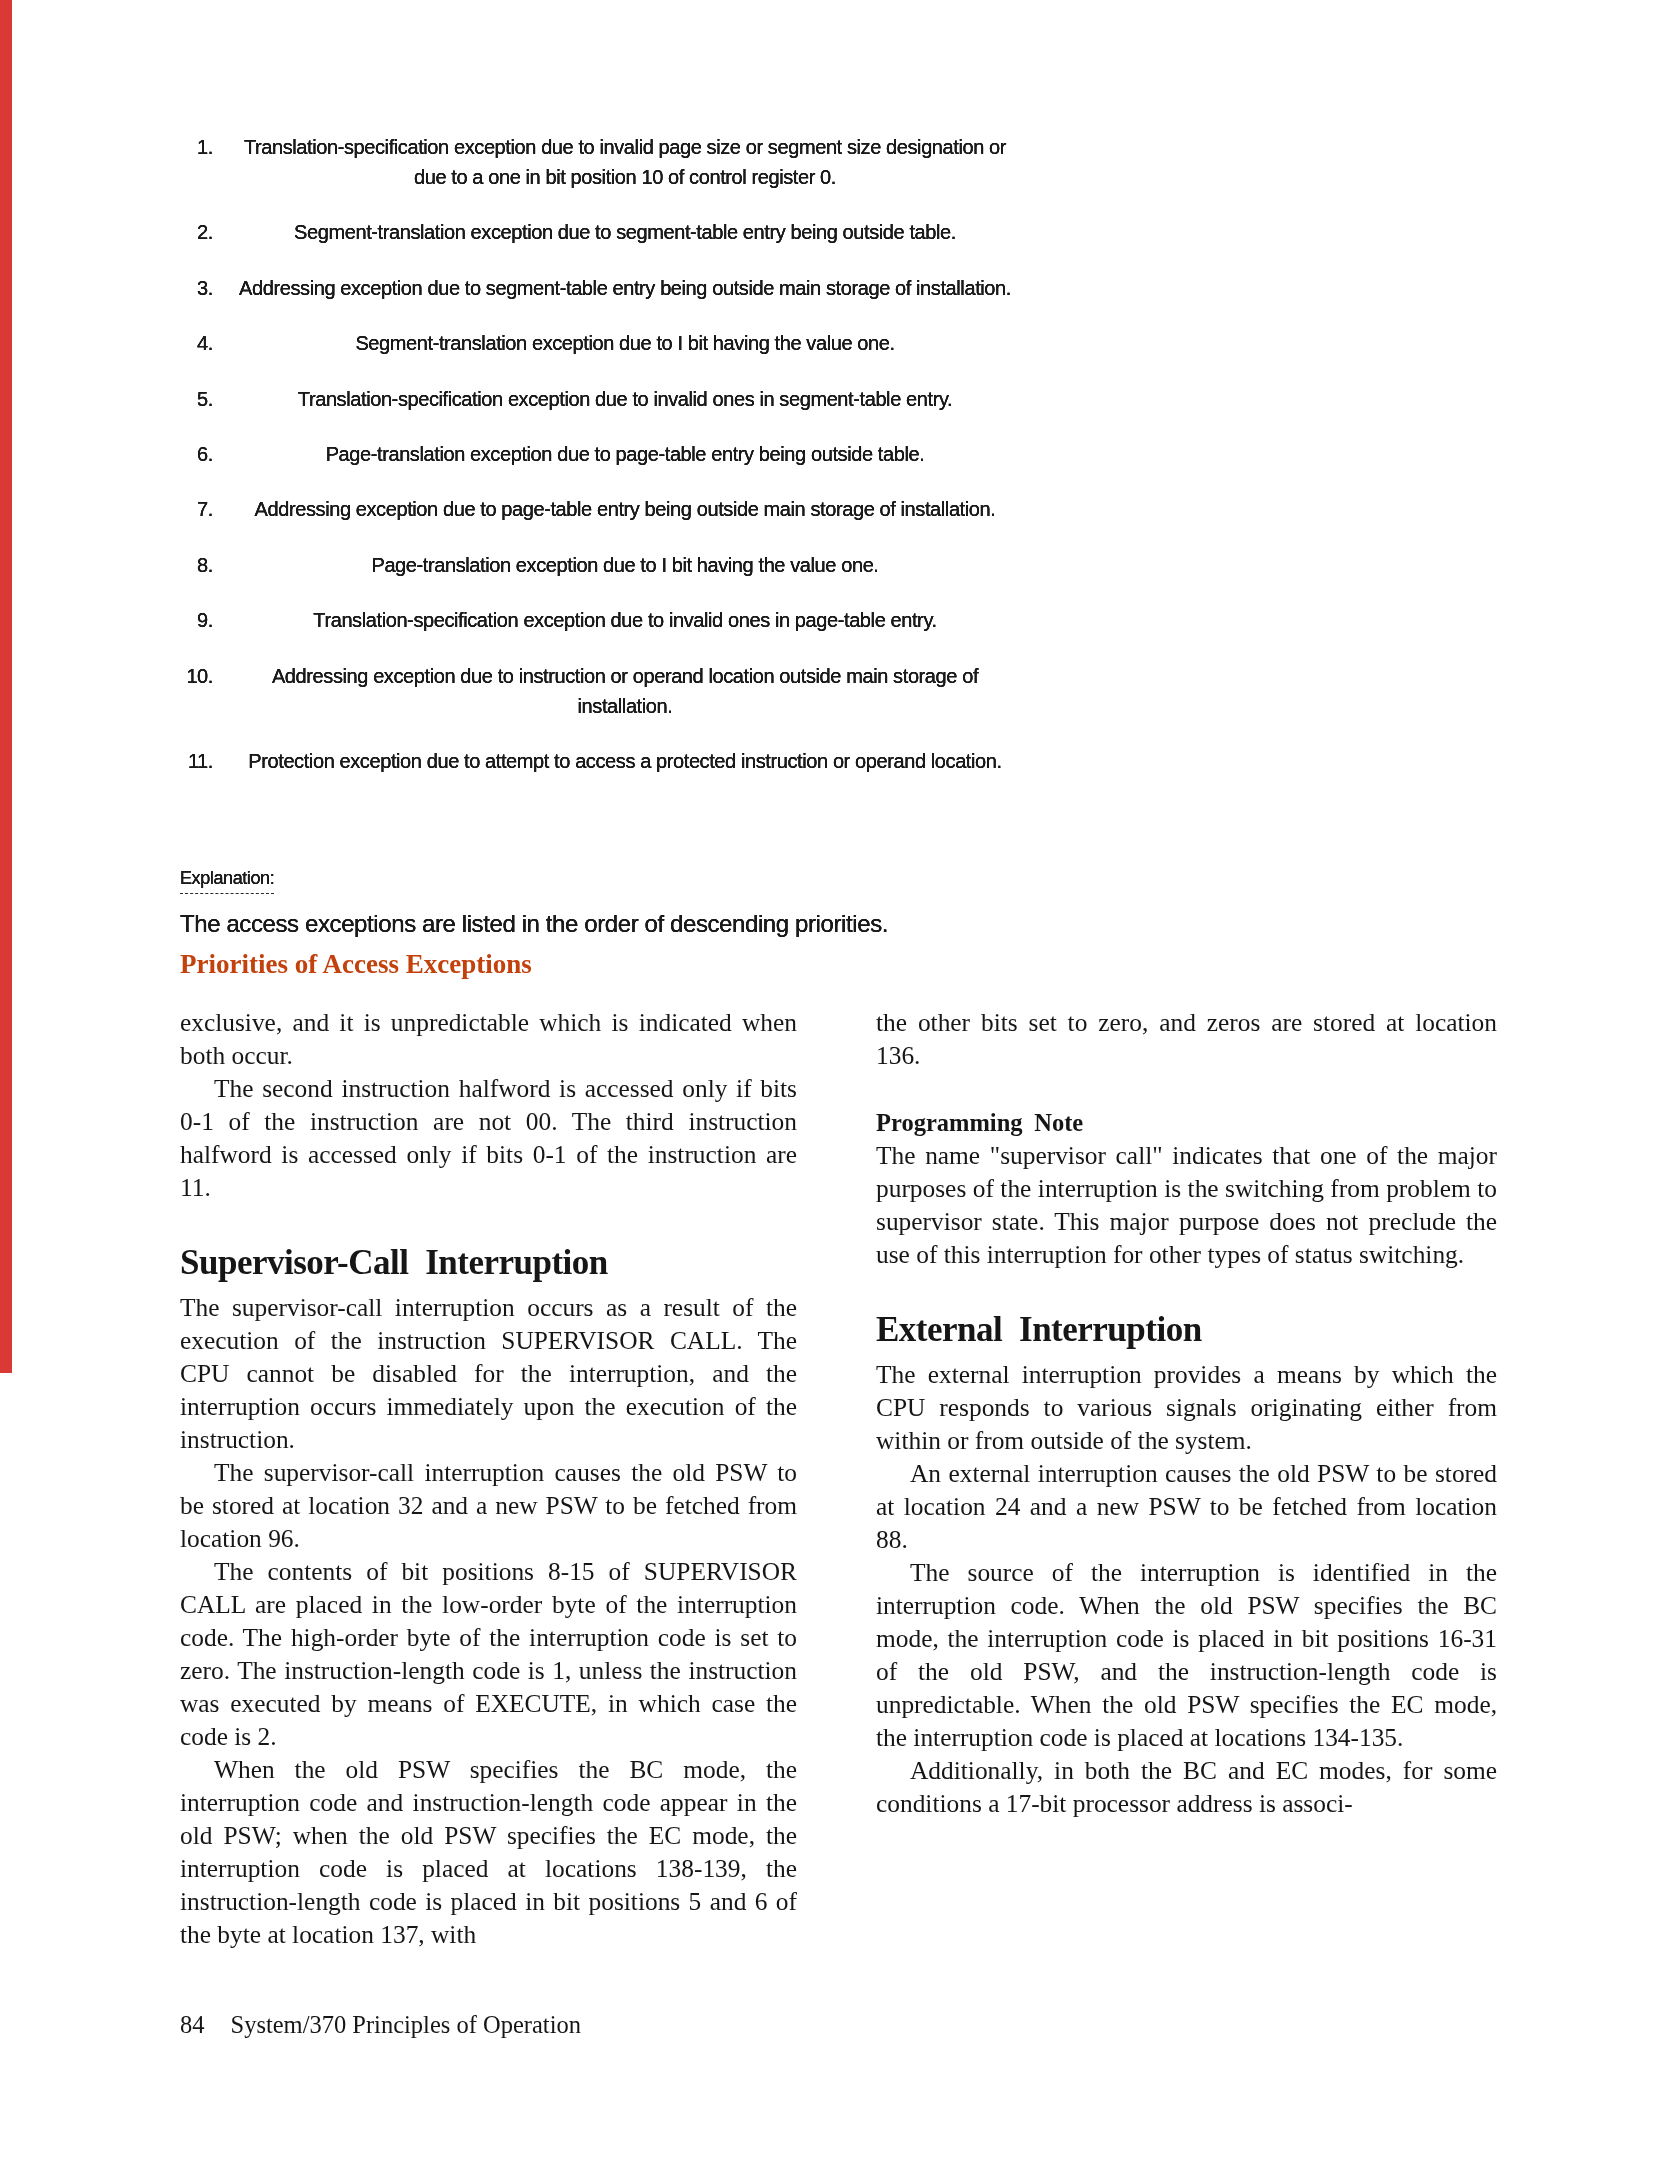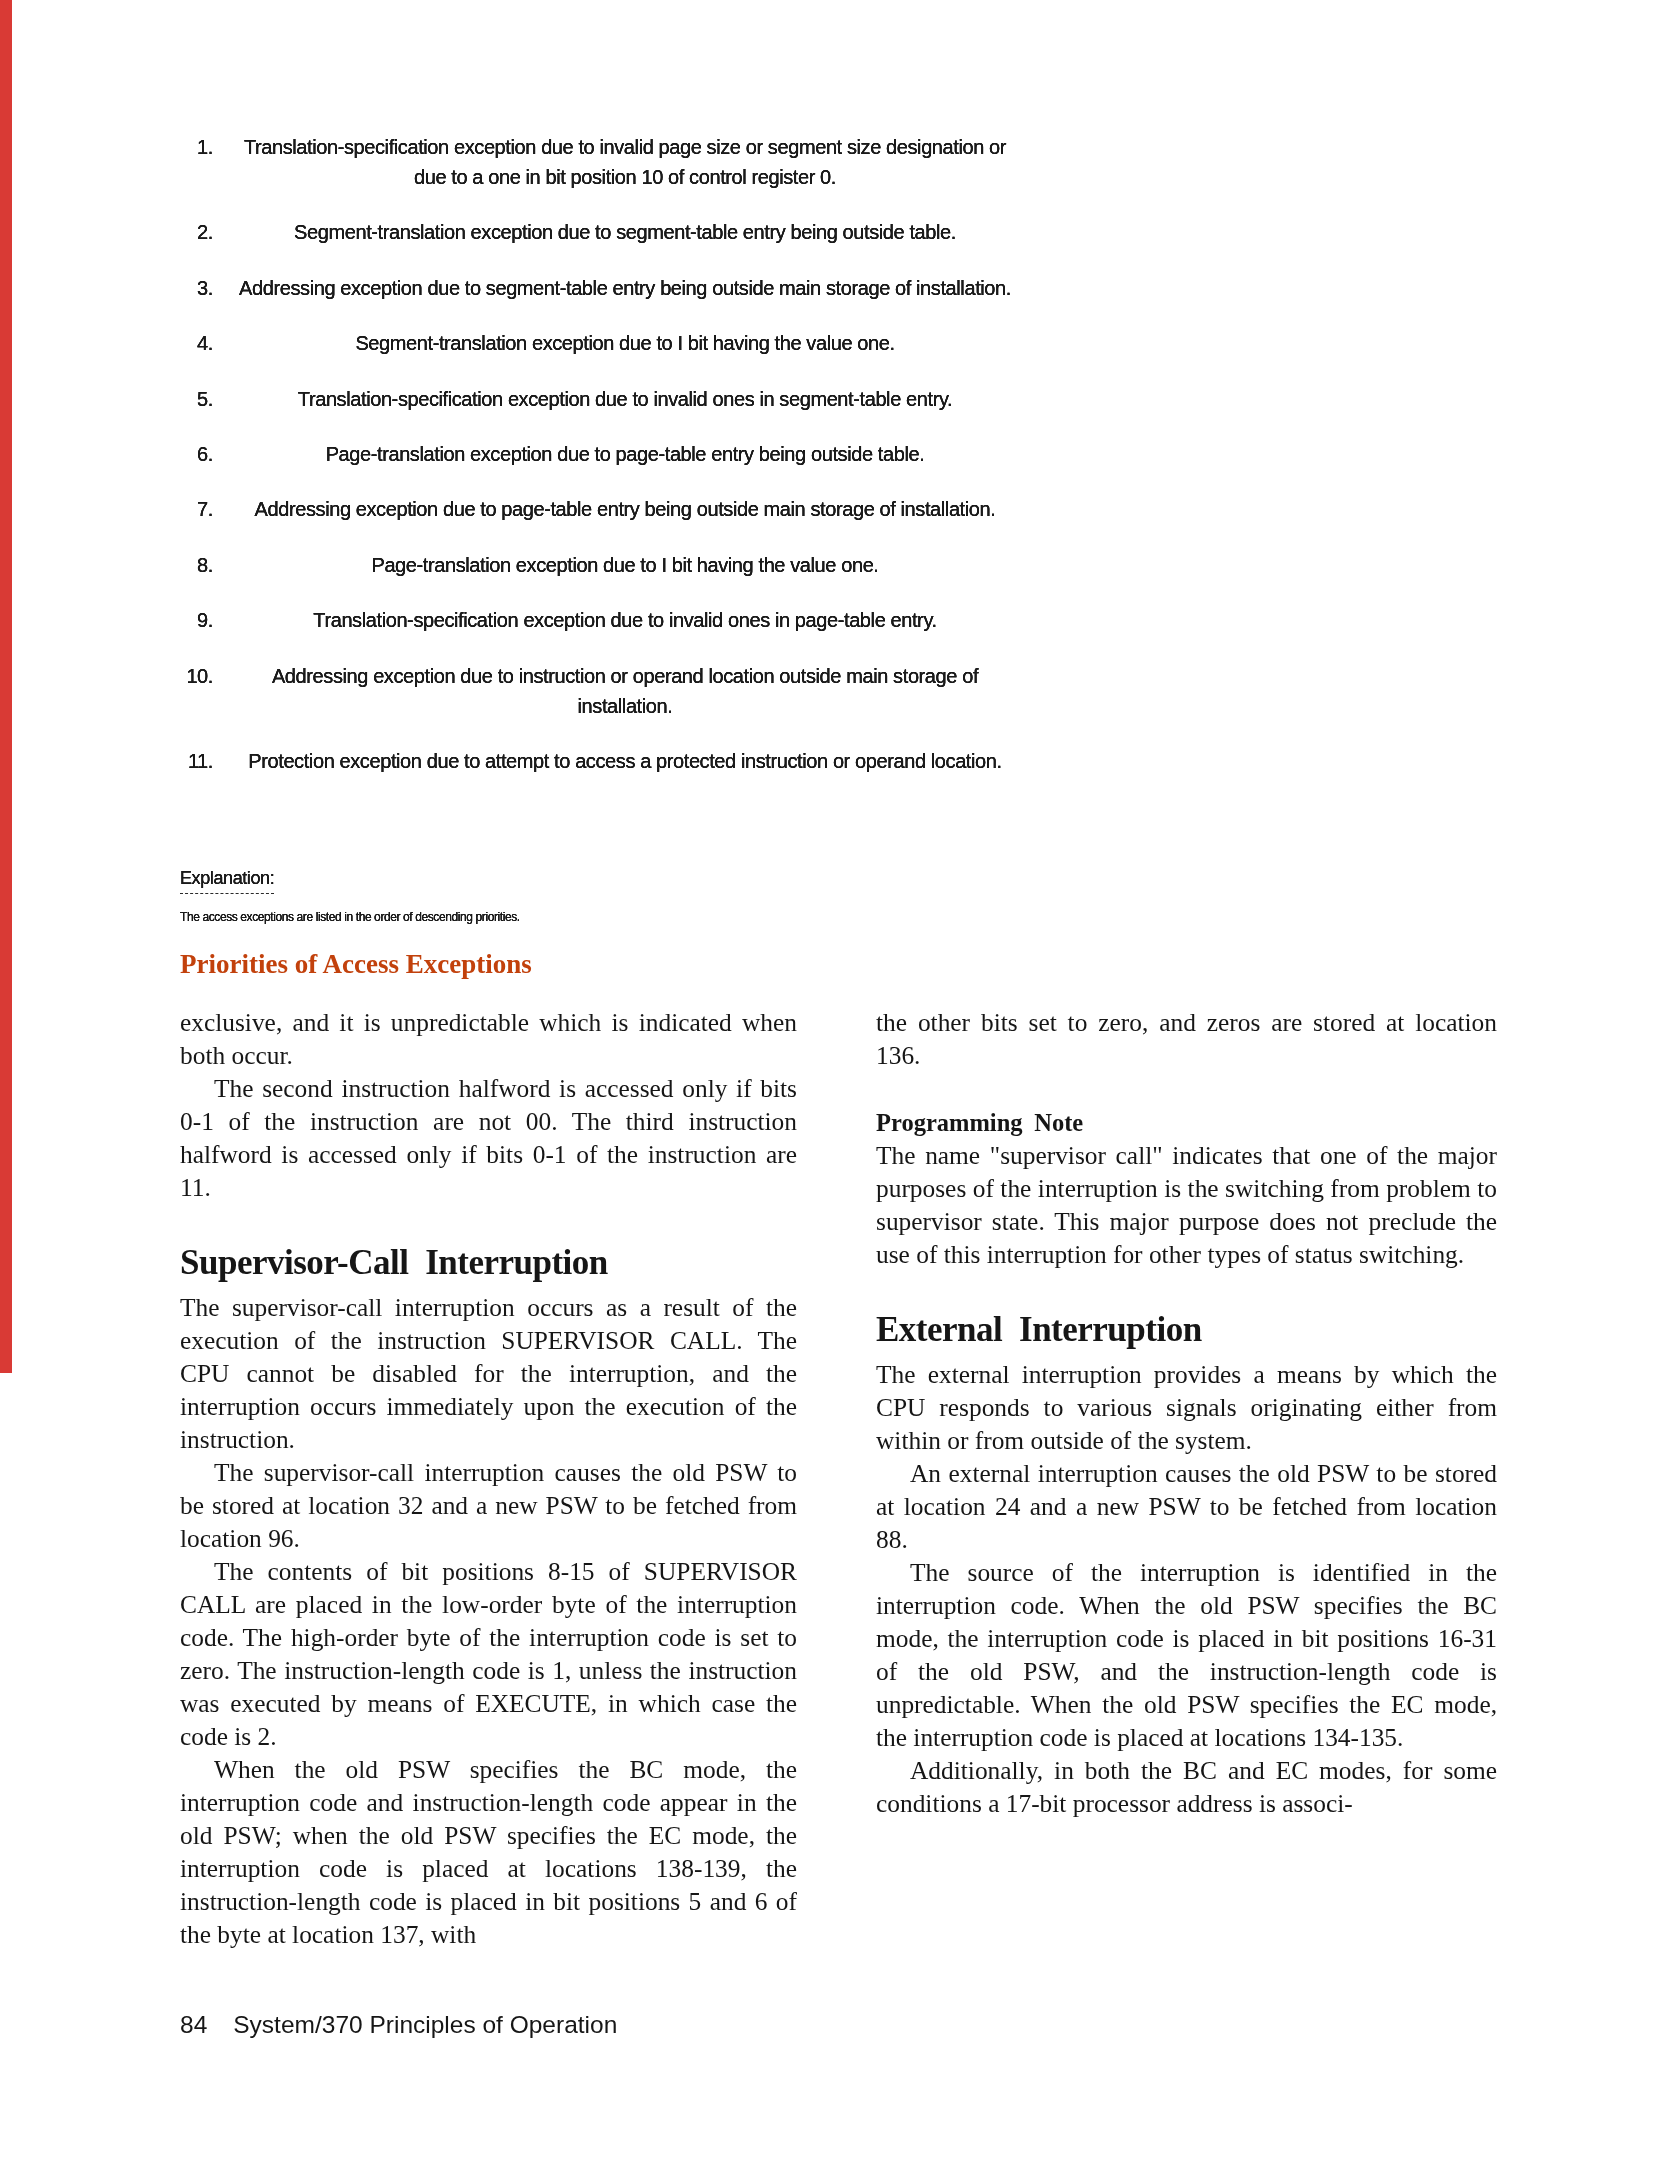--- a/index.html
+++ b/index.html
@@ -48,21 +48,21 @@
     letter-spacing: -0.4px;
     color: #1a1a1a;
     text-shadow: 0 0 0.6px currentColor, 0 0 0.6px currentColor;
     border-bottom: 1.9px dashed #2a2a2a;
     padding-bottom: 3.8px;
   }
   .explanation-text {
     position: absolute;
     left: 180px; top: 910px;
     font-family: "Liberation Sans", sans-serif;
-    font-size: 12px;
+    font-size: 24px;
     letter-spacing: -0.4px;
     color: #1a1a1a;
     text-shadow: 0 0 0.6px currentColor, 0 0 0.6px currentColor;
   }
   .figure-caption {
     position: absolute;
     left: 180px; top: 949px;
     font-family: "Liberation Serif", serif;
     font-size: 27px;
     color: #c2410c;
@@ -99,21 +99,21 @@
     word-spacing: 5.6px;
     text-align: left;
     margin: 34px 0 0 0;
   }
 
   .footer {
     position: absolute;
     left: 180px; top: 2011px;
     display: flex;
     align-items: flex-end;
-    font-family: Liberation Sans, sans-serif;
+    font-family: Liberation Serif, serif;
     font-size: 24.5px;
     color: #161616;
   }
   .footer .page-num { margin-right: 26px; }
 </style>
 </head>
 <body>
 
 <div class="page">
 

